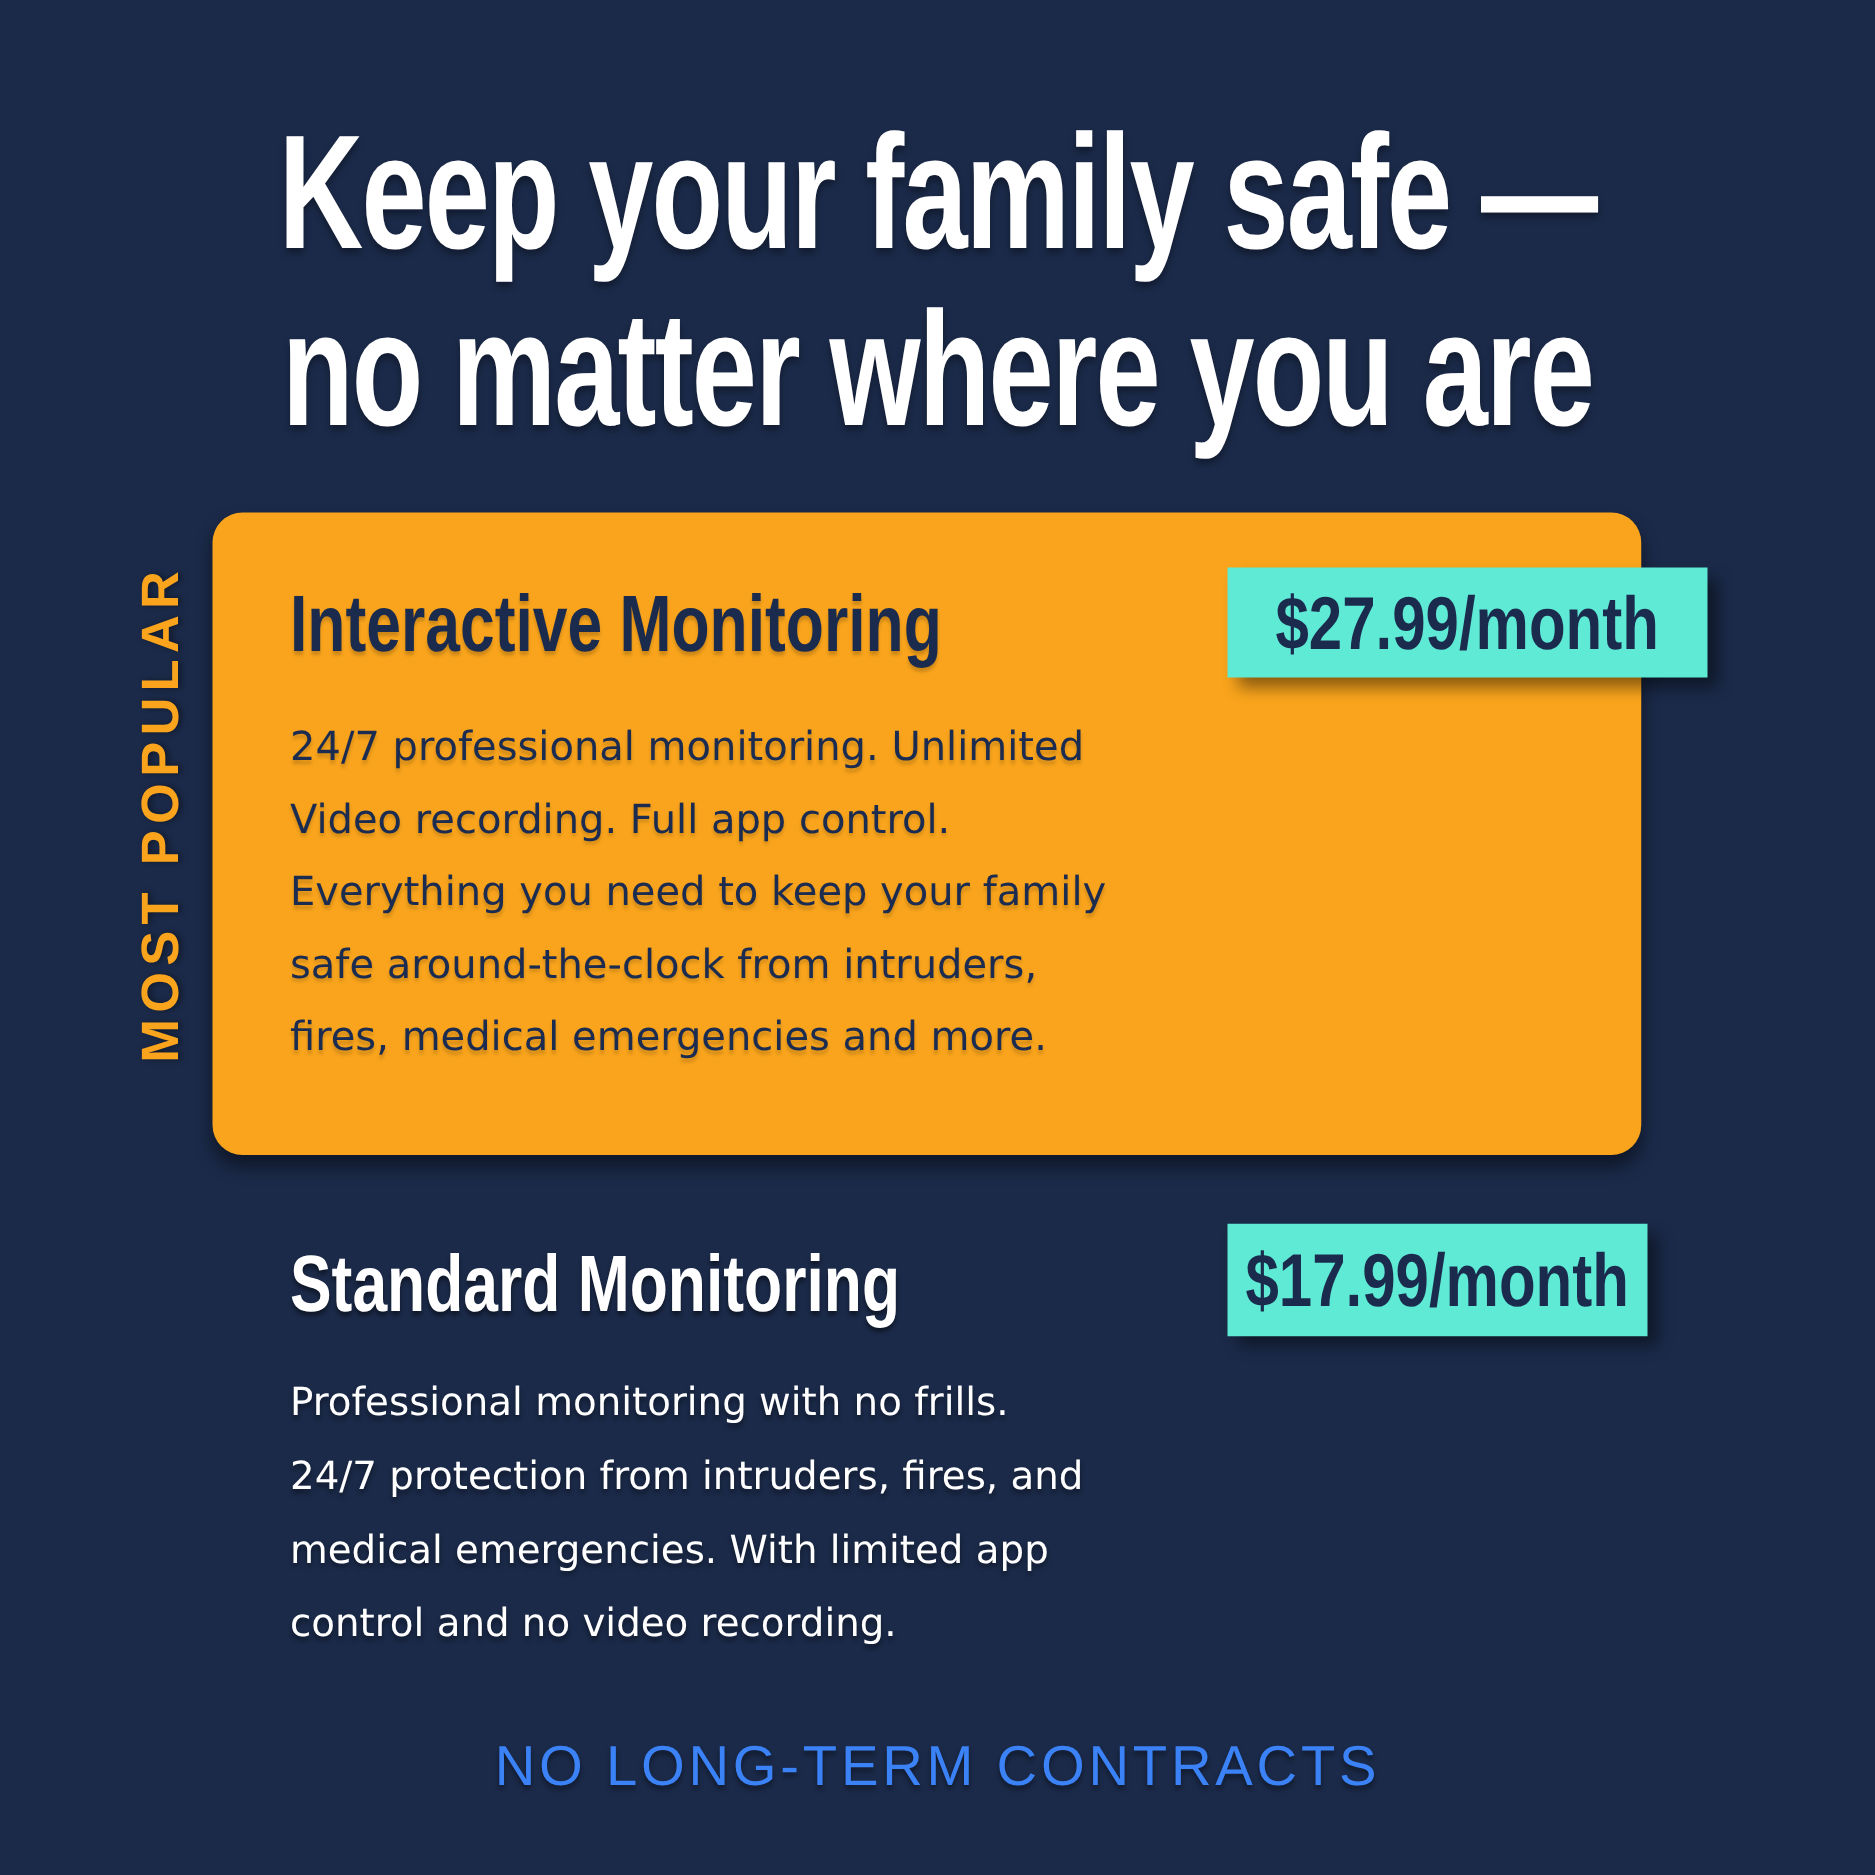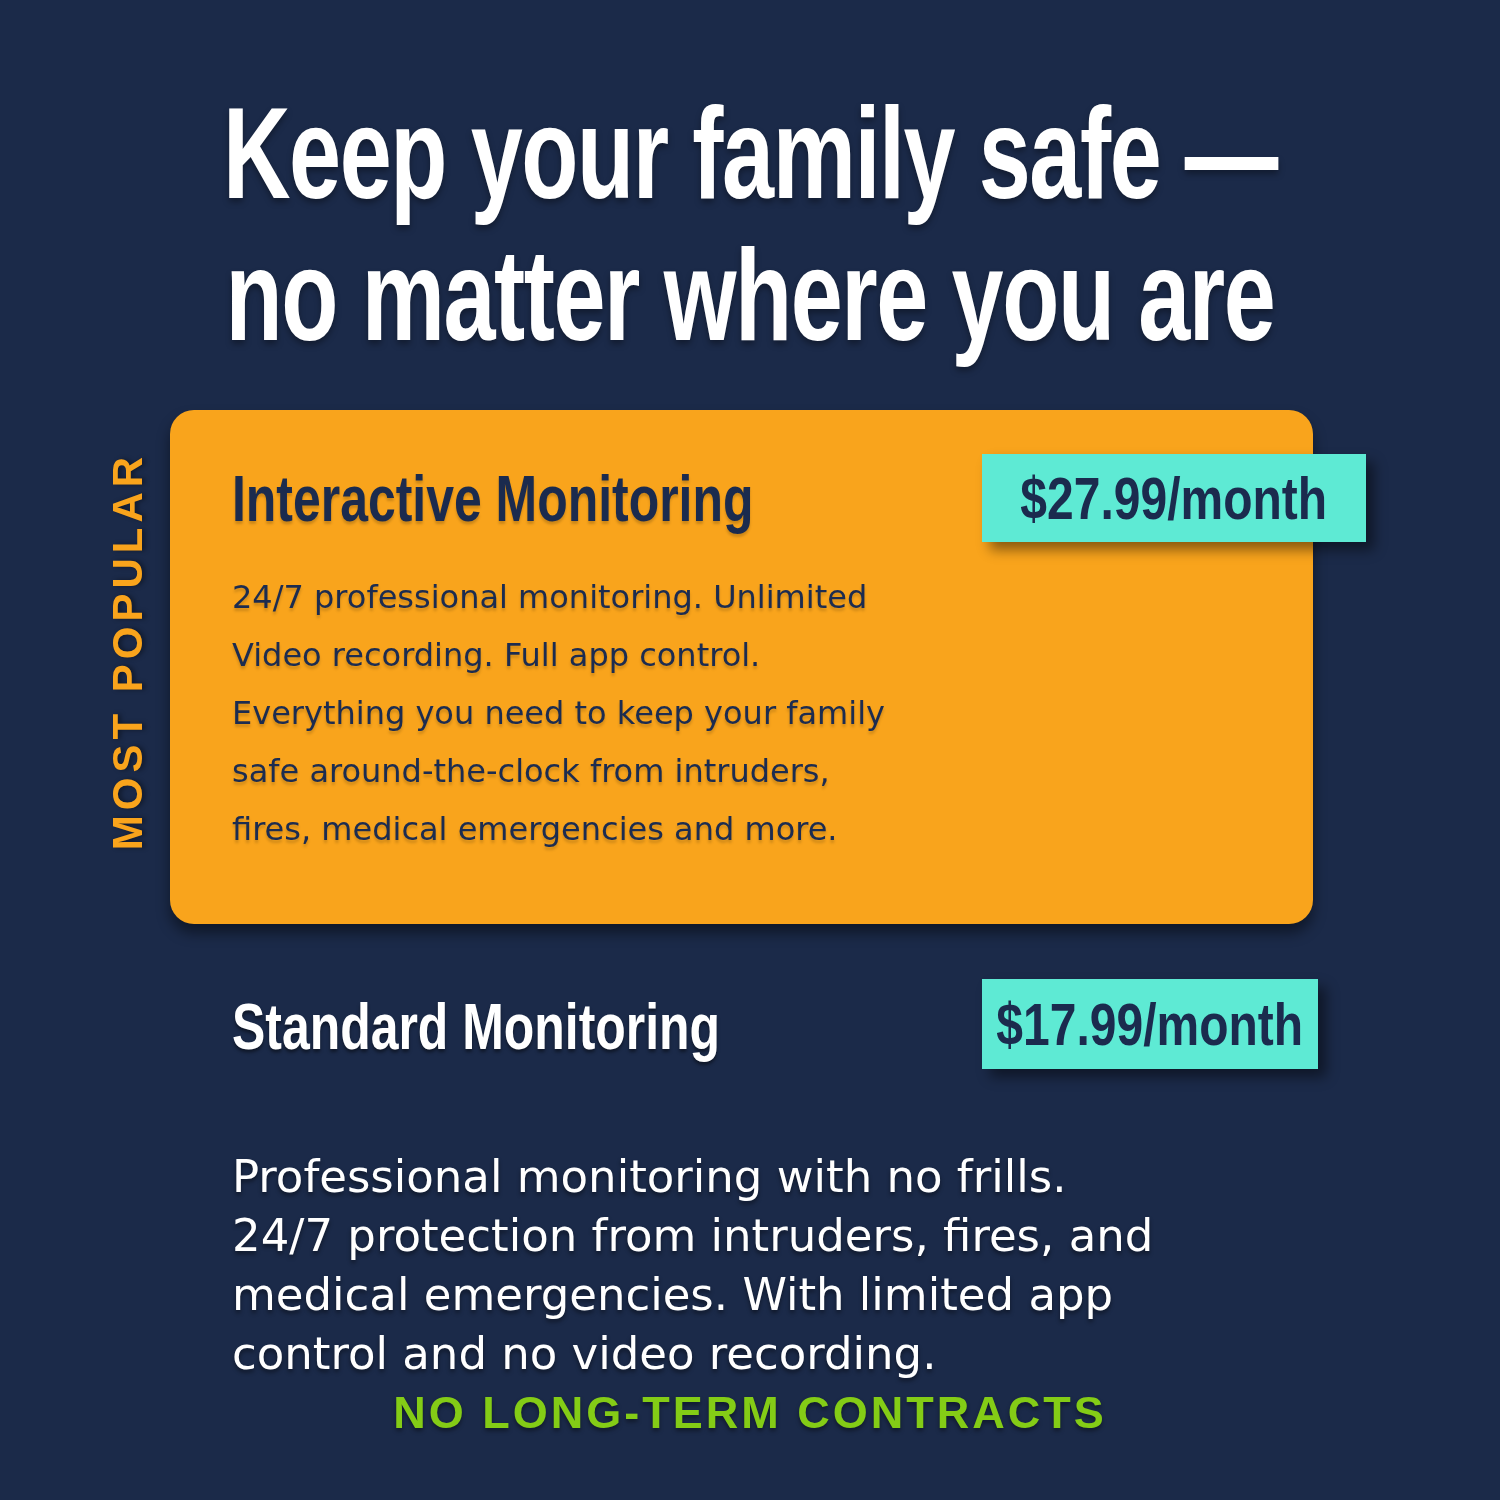--- a/index.html
+++ b/index.html
@@ -117,37 +117,37 @@
     top: 158px;
     width: 1078px;
     font-size: 32px;
     line-height: 58px;
     color: #1C2C50;
     text-shadow: 0 3px 3px rgba(0,0,0,0.18);
   }
   .standard-desc {
     position: absolute;
     left: 232px;
-    top: 1147px;
+    top: 1093px;
     width: 1250px;
-    font-size: 45px;
+    font-size: 31px;
     line-height: 59px;
     color: #FFFFFF;
     text-shadow: 0 3px 4px rgba(0,0,0,0.45);
   }
 
   
   .footer-note {
     position: absolute;
     left: 0;
     top: 1387px;
     width: 1500px;
     text-align: center;
-    color: #84cc16;
-    font-weight: bold;
+    color: #3b82f6;
+    font-weight: normal;
     font-size: 45px;
     letter-spacing: 3px;
     text-shadow: 0 3px 4px rgba(0,0,0,0.4);
   }
 </style>
 </head>
 <body>
 
 <div class="canvas">
 

